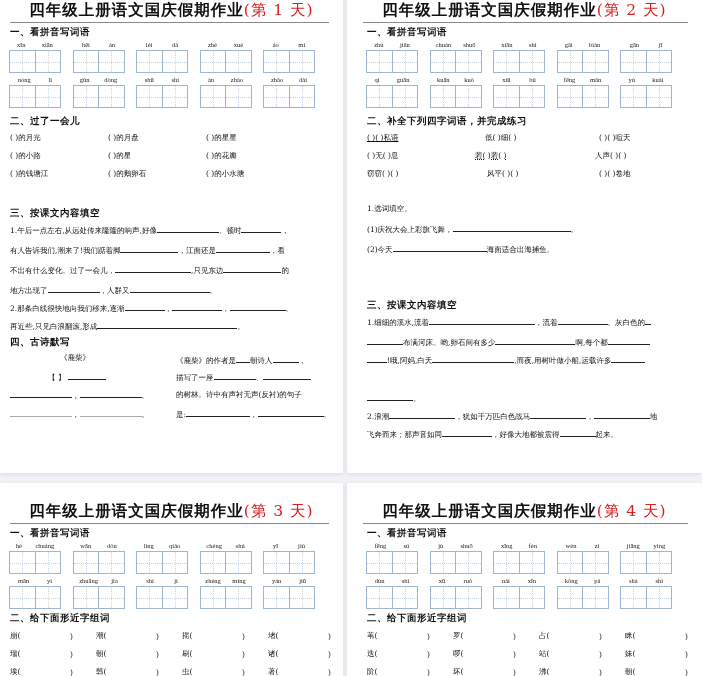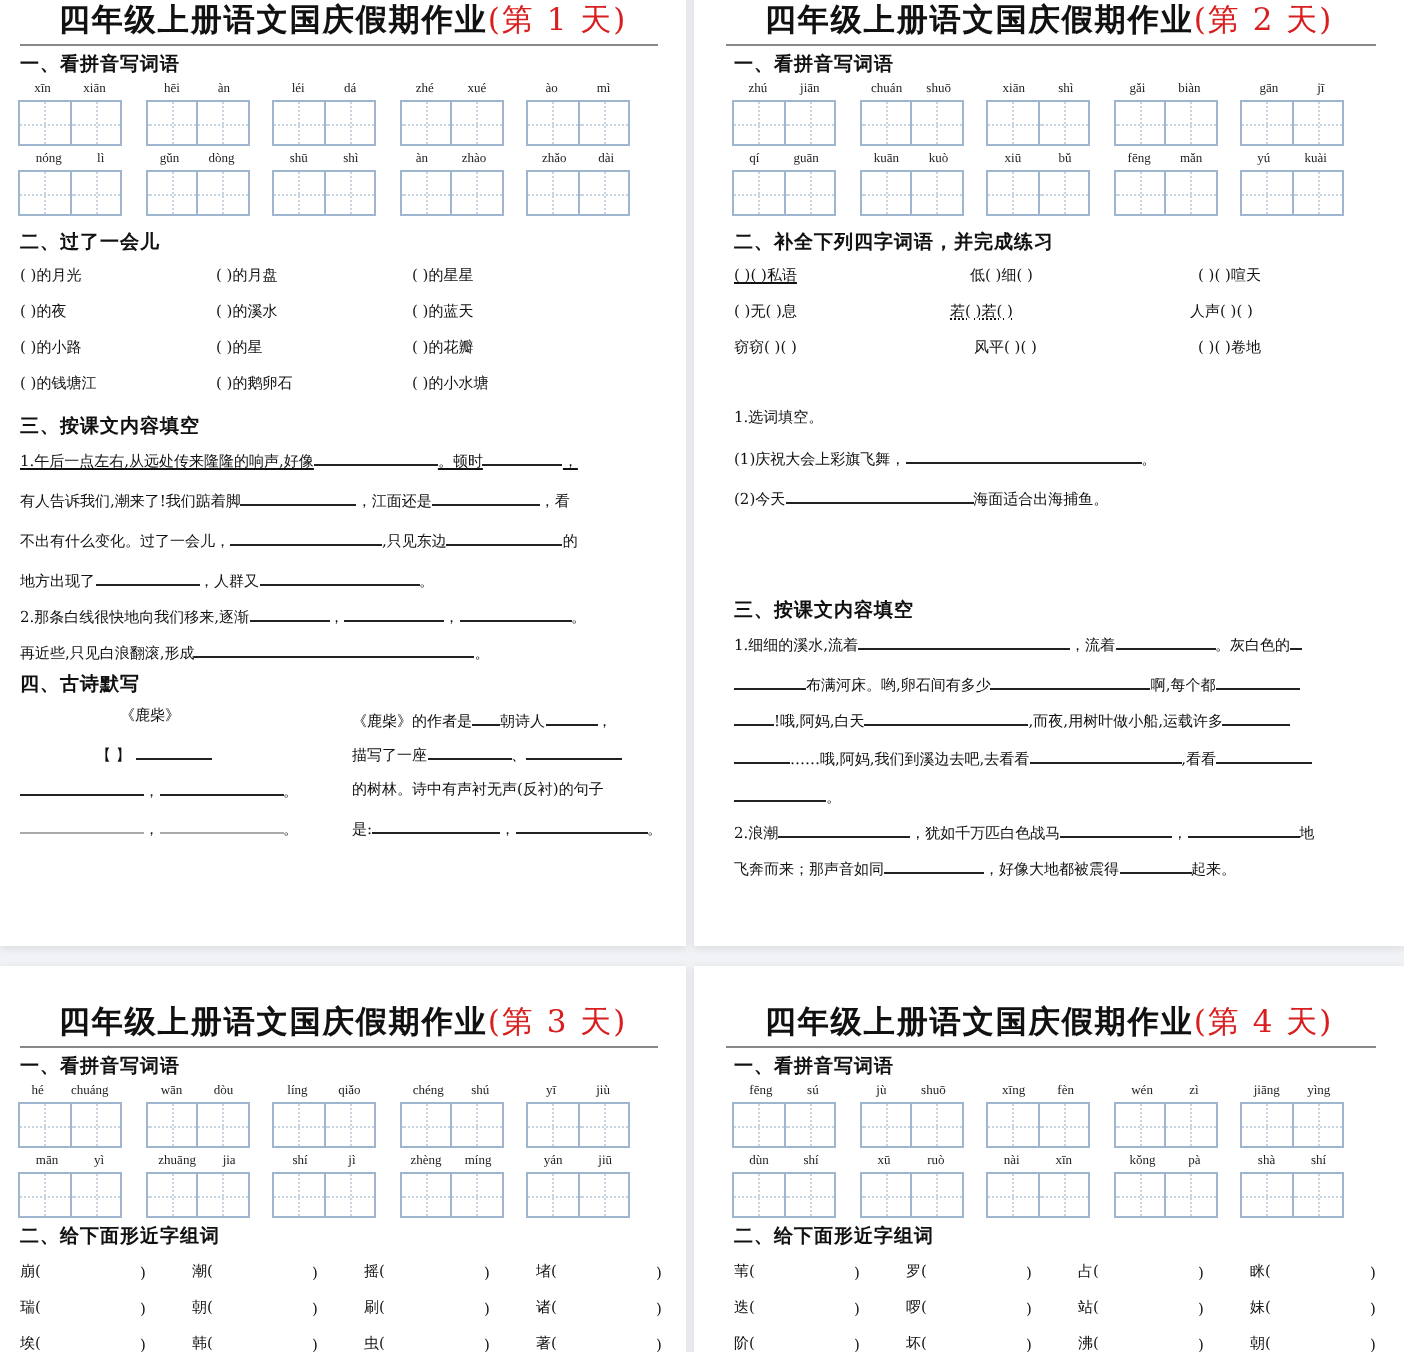--- a/index.html
+++ b/index.html
@@ -156,38 +156,33 @@
   </div>
 
   <div class="sec" style="left:10px;top:119px;">二、过了一会儿</div>
   <div class="grid4" style="left:10px;top:133px;">
     <div class="r">
         <span class="c" style="width:98px">(              )的月光</span>
         <span class="c" style="width:98px">(              )的月盘</span>
         <span class="c">(              )的星星</span>
       </div>
     <div class="r">
-        <span class="c" style="width:98px">(            )的夜</span>
-        <span class="c" style="width:98px">(              )的溪水</span>
-        <span class="c">(              )的蓝天</span>
-      </div>
-    <div class="r">
         <span class="c" style="width:98px">(              )的小路</span>
         <span class="c" style="width:98px">(            )的星</span>
         <span class="c">(              )的花瓣</span>
       </div>
     <div class="r">
         <span class="c" style="width:98px">(              )的钱塘江</span>
         <span class="c" style="width:98px">(              )的鹅卵石</span>
         <span class="c">(              )的小水塘</span>
       </div>
   </div>
 
   <div class="sec" style="left:10px;top:211px;">三、按课文内容填空</div>
-  <div class="line" style="left:10px;top:228px;text-decoration:underline;"><span>1.午后一点左右,从远处传来隆隆的响声,好像</span><span class="blank" style="width:62px"></span><span>。顿时</span><span class="blank" style="width:40px"></span><span>，</span></div>
+  <div class="line" style="left:10px;top:228px;"><span>1.午后一点左右,从远处传来隆隆的响声,好像</span><span class="blank" style="width:62px"></span><span>。顿时</span><span class="blank" style="width:40px"></span><span>，</span></div>
   <div class="line" style="left:10px;top:248px;"><span>有人告诉我们,潮来了!我们踮着脚</span><span class="blank" style="width:58px"></span><span>，江面还是</span><span class="blank" style="width:54px"></span><span>，看</span></div>
   <div class="line" style="left:10px;top:268px;"><span>不出有什么变化。过了一会儿，</span><span class="blank" style="width:76px"></span><span>,只见东边</span><span class="blank" style="width:58px"></span><span>的</span></div>
   <div class="line" style="left:10px;top:288px;"><span>地方出现了</span><span class="blank" style="width:52px"></span><span>，人群又</span><span class="blank" style="width:80px"></span><span>。</span></div>
   <div class="line" style="left:10px;top:306px;"><span>2.那条白线很快地向我们移来,逐渐</span><span class="blank" style="width:40px"></span><span>，</span><span class="blank" style="width:50px"></span><span>，</span><span class="blank" style="width:56px"></span><span>。</span></div>
   <div class="line" style="left:10px;top:324px;"><span>再近些,只见白浪翻滚,形成</span><span class="blank" style="width:140px"></span><span>。</span></div>
 
   <div class="sec" style="left:10px;top:340px;">四、古诗默写</div>
   <div class="line" style="left:60px;top:356px;">《鹿柴》</div>
   <div class="line" style="left:48px;top:375px;"><span>【      】</span> <span class="blank" style="width:38px"></span></div>
   <div class="line" style="left:10px;top:393px;"><span class="blank" style="width:62px"></span><span>，</span><span class="blank" style="width:62px"></span><span>。</span></div>
@@ -329,21 +324,20 @@
   </div>
 
   <div class="line" style="left:20px;top:207px;">1.选词填空。</div>
   <div class="line" style="left:20px;top:227px;"><span>(1)庆祝大会上彩旗飞舞，</span><span class="blank" style="width:118px"></span><span>。</span></div>
   <div class="line" style="left:20px;top:247px;"><span>(2)今天</span><span class="blank" style="width:94px"></span><span>海面适合出海捕鱼。</span></div>
 
   <div class="sec" style="left:20px;top:303px;">三、按课文内容填空</div>
   <div class="line" style="left:20px;top:320px;"><span>1.细细的溪水,流着</span><span class="blank" style="width:106px"></span><span>，流着</span><span class="blank" style="width:50px"></span><span>。灰白色的</span><span class="blank" style="width:6px"></span></div>
   <div class="line" style="left:20px;top:340px;"><span class="blank" style="width:36px"></span><span>布满河床。哟,卵石间有多少</span><span class="blank" style="width:80px"></span><span>啊,每个都</span><span class="blank" style="width:42px"></span></div>
   <div class="line" style="left:20px;top:358px;"><span class="blank" style="width:20px"></span><span>!哦,阿妈,白天</span><span class="blank" style="width:82px"></span><span>,而夜,用树叶做小船,运载许多</span><span class="blank" style="width:34px"></span></div>
-  <div class="line" style="left:20px;top:377px;"><span class="blank" style="width:28px"></span><span>……哦,阿妈,我们到溪边去吧,去看看</span><span class="blank" style="width:76px"></span><span>,看看</span><span class="blank" style="width:48px"></span></div>
   <div class="line" style="left:20px;top:396px;"><span class="blank" style="width:46px"></span><span>。</span></div>
   <div class="line" style="left:20px;top:414px;"><span>2.浪潮</span><span class="blank" style="width:66px"></span><span>，犹如千万匹白色战马</span><span class="blank" style="width:56px"></span><span>，</span><span class="blank" style="width:56px"></span><span>地</span></div>
   <div class="line" style="left:20px;top:432px;"><span>飞奔而来；那声音如同</span><span class="blank" style="width:50px"></span><span>，好像大地都被震得</span><span class="blank" style="width:36px"></span><span>起来。</span></div>
 </div>
 
 <div class="page" id="p3">
   <div class="title" style="top:18px"><span>四年级上册语文国庆假期作业</span><span class="day">(第 3 天)</span></div>
   <div class="rule" style="left:10px;right:14px;top:40px;"></div>
   <div class="sec" style="left:10px;top:44px;">一、看拼音写词语</div>
 

